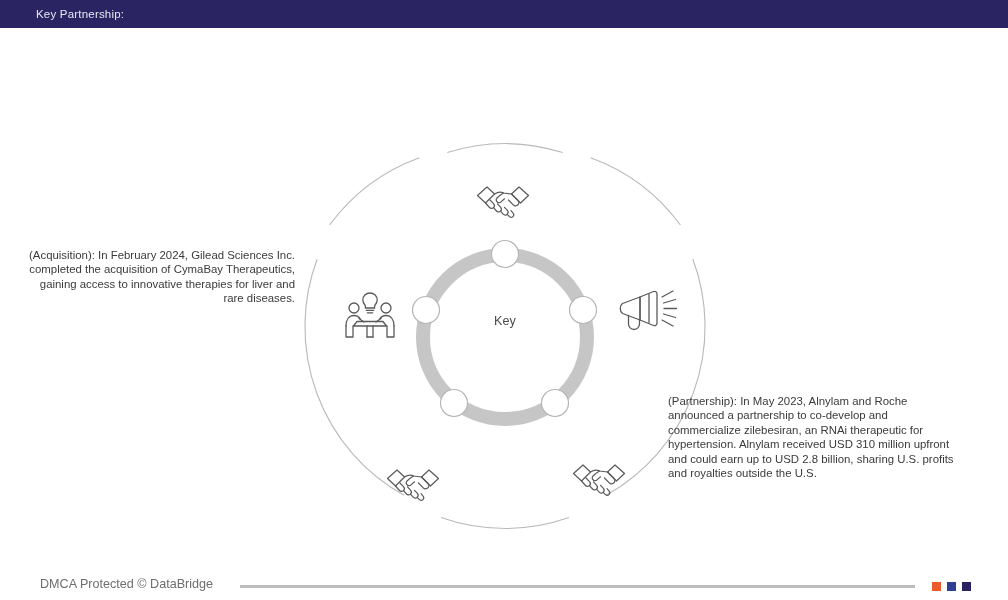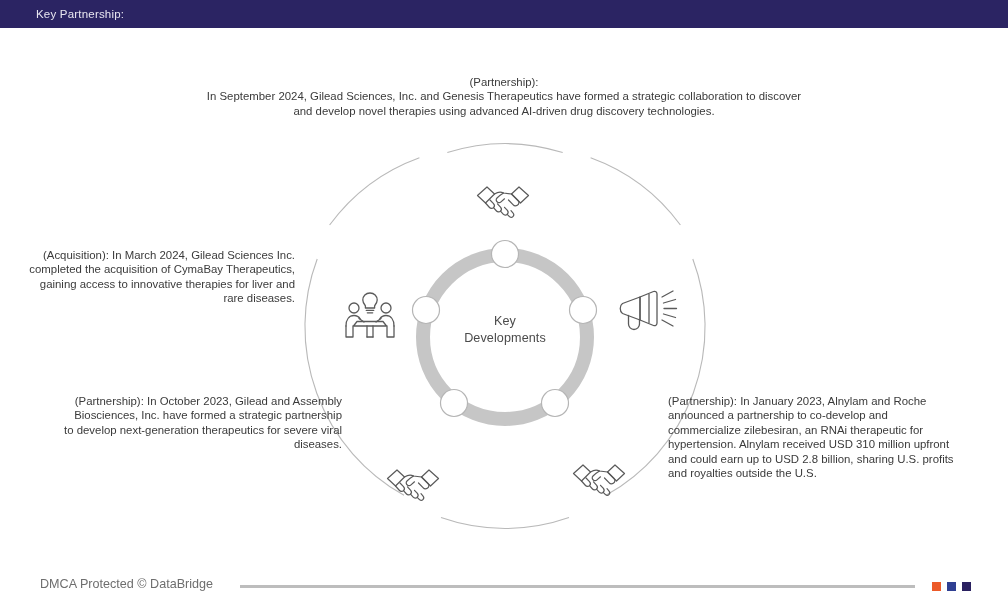--- a/index.html
+++ b/index.html
@@ -180,21 +180,20 @@
       <circle cx="505" cy="226" r="13.5" fill="#ffffff" stroke="#b5b5b5" stroke-width="1.2"></circle>
       <circle cx="426" cy="282" r="13.5" fill="#ffffff" stroke="#b5b5b5" stroke-width="1.2"></circle>
       <circle cx="583" cy="282" r="13.5" fill="#ffffff" stroke="#b5b5b5" stroke-width="1.2"></circle>
       <circle cx="454" cy="375" r="13.5" fill="#ffffff" stroke="#b5b5b5" stroke-width="1.2"></circle>
       <circle cx="555" cy="375" r="13.5" fill="#ffffff" stroke="#b5b5b5" stroke-width="1.2"></circle>
     </g>
   </svg>
 
   <div class="center-label">
     <div>Key</div>
-    <div>Developments</div>
   </div>
 
   <div class="icon-wrap icon-handshake-top">
     <svg width="58" height="42" viewBox="0 0 58 42" fill="none" stroke="#5a5a5a" stroke-width="1.2" stroke-linejoin="round" stroke-linecap="round">
       <path d="M3.5 13.5 L13 5 L20.5 12 L11.5 21 Z"></path>
       <path d="M54.5 13.5 L45 5 L37.5 12 L46.5 21 Z"></path>
       <path d="M20.5 12 C23.5 10 27 9.5 29.5 11 L37.5 12"></path>
       <path d="M37.5 12 L44 18.5 C45.5 20 45 22.3 43.3 23.3 C41.8 24.2 40 23.8 39 22.6 L34.5 18"></path>
       <path d="M11.5 21 L15.5 25.5 C16.6 26.7 18.4 26.8 19.5 25.7 C20.6 24.6 20.6 22.8 19.5 21.6 L16 18"></path>
       <path d="M19.5 25.7 L22.5 29 C23.6 30.2 25.4 30.3 26.5 29.2 C27.6 28.1 27.6 26.3 26.5 25.1 L23.5 21.8"></path>
@@ -271,31 +270,26 @@
       <path d="M20.5 12 C23.5 10 27 9.5 29.5 11 L37.5 12"></path>
       <path d="M37.5 12 L44 18.5 C45.5 20 45 22.3 43.3 23.3 C41.8 24.2 40 23.8 39 22.6 L34.5 18"></path>
       <path d="M11.5 21 L15.5 25.5 C16.6 26.7 18.4 26.8 19.5 25.7 C20.6 24.6 20.6 22.8 19.5 21.6 L16 18"></path>
       <path d="M19.5 25.7 L22.5 29 C23.6 30.2 25.4 30.3 26.5 29.2 C27.6 28.1 27.6 26.3 26.5 25.1 L23.5 21.8"></path>
       <path d="M26.5 29.2 L29.2 32.1 C30.3 33.3 32.1 33.4 33.2 32.3 C34.3 31.2 34.3 29.4 33.2 28.2 L30.5 25.3"></path>
       <path d="M33.2 32.3 L35.2 34.4 C36.2 35.5 37.9 35.6 38.9 34.6 C39.9 33.6 39.9 31.9 38.9 30.8 L37 28.7"></path>
       <path d="M29.5 11 C27 12.5 24.5 14.5 23 16 C21.8 17.2 22 19 23.3 20 C24.4 20.9 26 20.8 27 19.9 L30.5 16.8"></path>
     </svg>
   </div>
 
-  <div class="callout callout-top">
-    <div>(Partnership):</div>
-    <div>In September 2024, Gilead Sciences, Inc. and Genesis Therapeutics have formed a strategic collaboration to discover and develop novel therapies using advanced AI-driven drug discovery technologies.</div>
-  </div>
-
-  <div class="callout callout-left-top">(Acquisition): In March 2024, Gilead Sciences Inc. completed the acquisition of CymaBay Therapeutics, gaining access to innovative therapies for liver and rare diseases.</div>
-
-
-  <div class="callout callout-left-bottom">(Partnership): In October 2023, Gilead and Assembly Biosciences, Inc. have formed a strategic partnership to develop next-generation therapeutics for severe viral diseases.</div>
-
-  <div class="callout callout-right-bottom">(Partnership): In January 2023, Alnylam and Roche announced a partnership to co-develop and commercialize zilebesiran, an RNAi therapeutic for hypertension. Alnylam received USD 310 million upfront and could earn up to USD 2.8 billion, sharing U.S. profits and royalties outside the U.S.</div>
+
+  <div class="callout callout-left-top">(Acquisition): In February 2024, Gilead Sciences Inc. completed the acquisition of CymaBay Therapeutics, gaining access to innovative therapies for liver and rare diseases.</div>
+
+
+
+  <div class="callout callout-right-bottom">(Partnership): In May 2023, Alnylam and Roche announced a partnership to co-develop and commercialize zilebesiran, an RNAi therapeutic for hypertension. Alnylam received USD 310 million upfront and could earn up to USD 2.8 billion, sharing U.S. profits and royalties outside the U.S.</div>
 
 </div>
 
 <div class="footer">
   <div class="footer-text">DMCA Protected © DataBridge</div>
   <div class="footer-rule" style="background: rgb(189, 189, 189);"></div>
 </div>
 <div class="footer-swatches">
   <div class="swatch" style="background: rgb(236, 90, 41);"></div>
   <div class="swatch" style="background: rgb(47, 63, 146);"></div>

